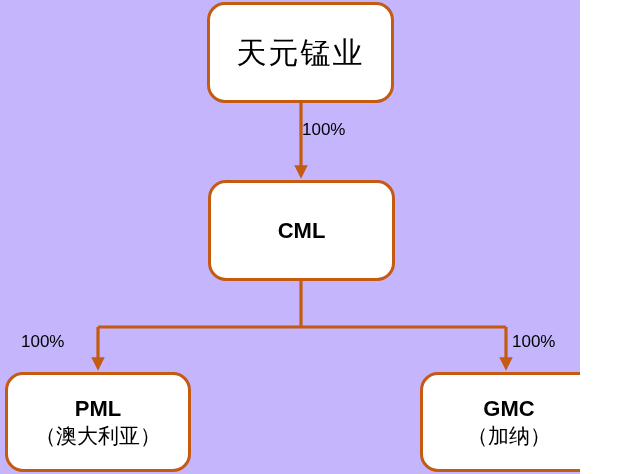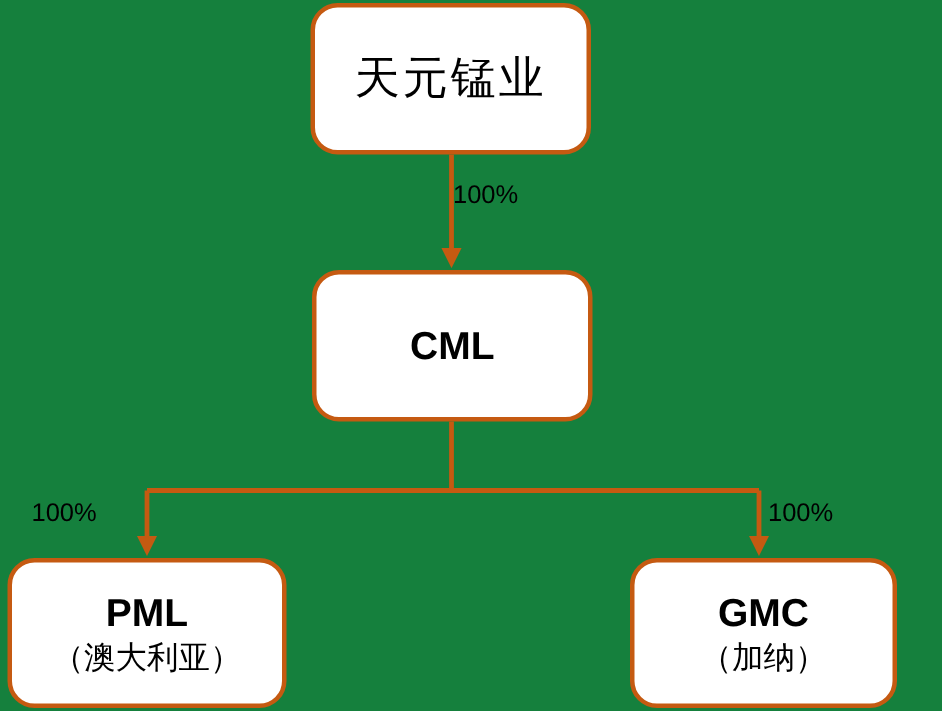--- a/index.html
+++ b/index.html
@@ -2,23 +2,23 @@
 <html><head>
 <meta charset="utf-8">
 <style>
   html, body {
     margin: 0;
     padding: 0;
     background: #ffffff;
   }
   #canvas {
     position: relative;
-    width: 628px;
+    width: 580px;
     height: 474px;
-    background: #15803d;
+    background: #c4b5fd;
     overflow: hidden;
     font-family: "Liberation Sans", sans-serif;
   }
   #edge-layer {
     position: absolute;
     left: 0;
     top: 0;
     width: 628px;
     height: 474px;
   }
@@ -37,21 +37,21 @@
   }
   .node-label-cjk {
     font-family: "DejaVu Serif", "Liberation Serif", serif;
     font-size: 30px;
     line-height: 1.1;
     letter-spacing: 2px;
     white-space: nowrap;
   }
   .node-label-latin {
     font-family: "Liberation Sans", sans-serif;
-    font-size: 26px;
+    font-size: 22px;
     font-weight: 600;
     line-height: 1.15;
     white-space: nowrap;
   }
   .node-sublabel-cjk {
     font-family: "DejaVu Serif", "Liberation Serif", serif;
     font-size: 21px;
     line-height: 1.15;
     white-space: nowrap;
     margin-top: 2px;

